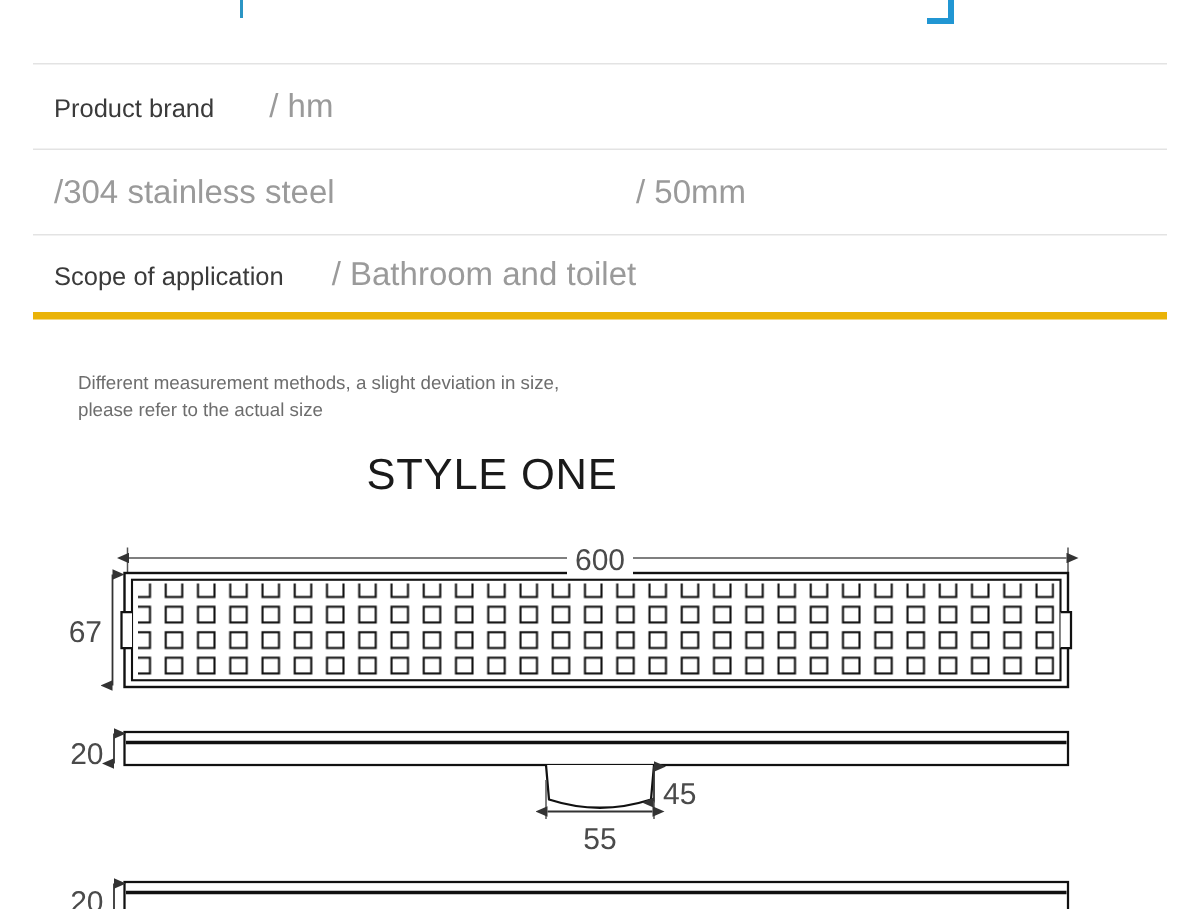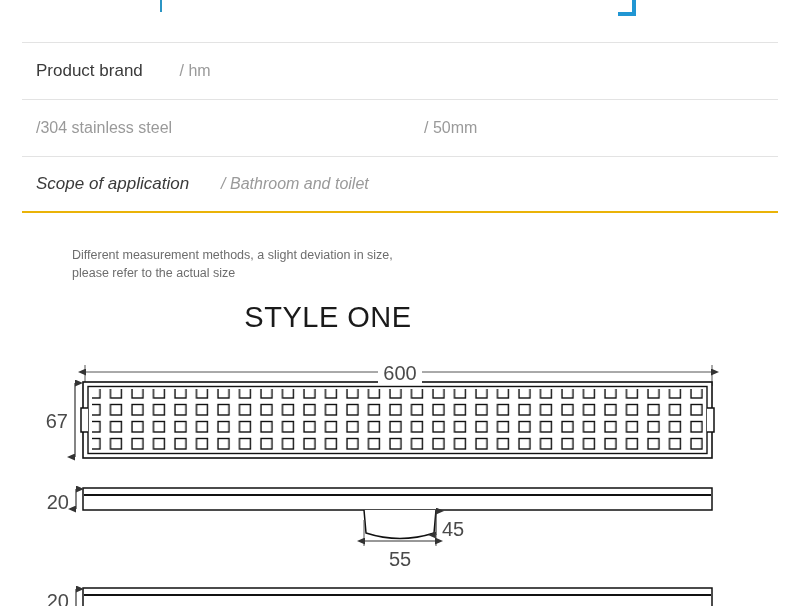--- a/index.html
+++ b/index.html
@@ -46,47 +46,46 @@
     width: 756px;
   }
   .spec-row {
     display: flex;
     align-items: center;
     height: 57px;
     border-top: 1px solid #e3e3e3;
     box-sizing: border-box;
   }
   .spec-row:last-child {
-    border-bottom: 2px solid #eab308;
-    font-style: italic;
+    border-bottom: 5px solid #eab308;
   }
   .spec-cell {
     display: flex;
     align-items: baseline;
     padding-left: 14px;
     box-sizing: border-box;
     gap: 32px;
   }
   .spec-cell.col-1 { width: 388px; }
   .spec-cell.col-2 { width: 368px; }
   .spec-label {
     font-size: 17px;
     color: #3a3a3a;
     white-space: pre;
   }
   .spec-value {
-    font-size: 16px;
+    font-size: 22px;
     color: #9a9a9a;
     white-space: pre;
   }
 
   
   .note {
     position: absolute;
-    left: 72px;
+    left: 52px;
     top: 246px;
     width: 420px;
     font-size: 12.5px;
     line-height: 18px;
     color: #6d6d6d;
   }
   .note div { white-space: pre; }
 
   
   .style-title {

